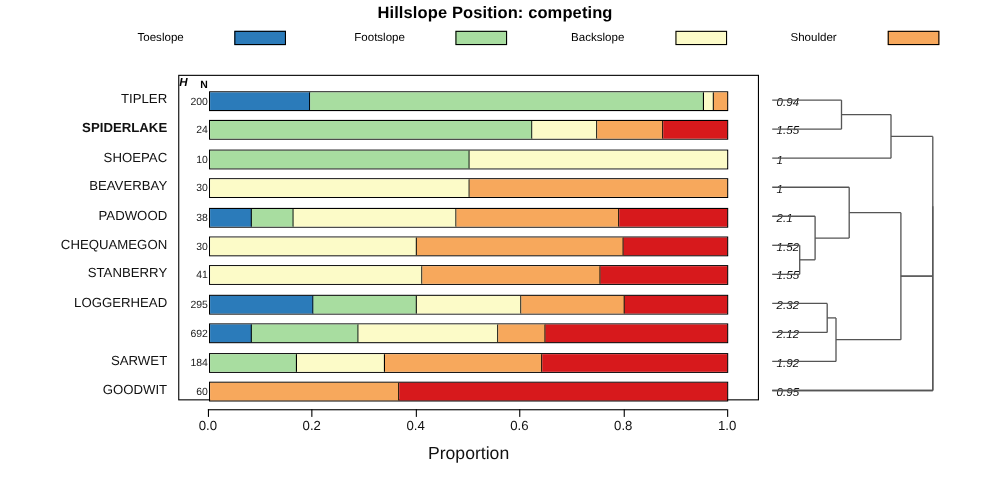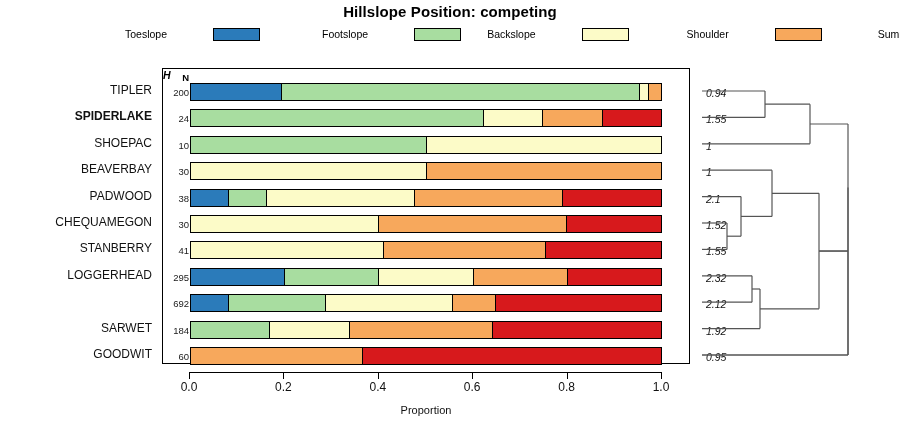--- a/index.html
+++ b/index.html
@@ -68,21 +68,21 @@
   
   .xaxis{position:absolute;left:162px;top:364px;width:528px;height:40px;}
   .xline{position:absolute;left:27px;top:8px;width:472px;height:1px;background:#000;}
   .xtick{position:absolute;top:8px;width:1px;height:7px;background:#000;}
   .xticklab{
     position:absolute;top:16px;width:48px;margin-left:-24px;
     text-align:center;font-size:12px;color:#111;
   }
   .xtitle{
     position:absolute;left:162px;top:404px;width:528px;text-align:center;
-    font-size:11px;color:#111;
+    font-size:16px;color:#111;
   }
 
   
   .dendro{position:absolute;left:690px;top:60px;width:210px;height:310px;}
 </style>
 </head>
 <body>
 
 <div id="root">
 
@@ -90,21 +90,21 @@
 
   <div class="legend" id="legend">
       <div class="legend-item" style="margin-left: 0px;">
         <span class="legend-label">Toeslope</span>
         <span class="legend-swatch" style="background: rgb(43, 123, 186);"></span>
       </div>
       <div class="legend-item" style="margin-left: 62px;">
         <span class="legend-label">Footslope</span>
         <span class="legend-swatch" style="background: rgb(168, 221, 160);"></span>
       </div>
-      <div class="legend-item" style="margin-left: 26px; align-items: center;">
+      <div class="legend-item" style="margin-left: 58px; align-items: center;">
         <span class="legend-label">Backslope</span>
         <span class="legend-swatch" style="background: rgb(252, 251, 200);"></span>
       </div>
       <div class="legend-item" style="margin-left: 58px;">
         <span class="legend-label">Shoulder</span>
         <span class="legend-swatch" style="background: rgb(247, 168, 92);"></span>
       </div>
       <div class="legend-item" style="margin-left: 56px;">
         <span class="legend-label">Summit</span>
         <span class="legend-swatch" style="background: rgb(215, 25, 28);"></span>

